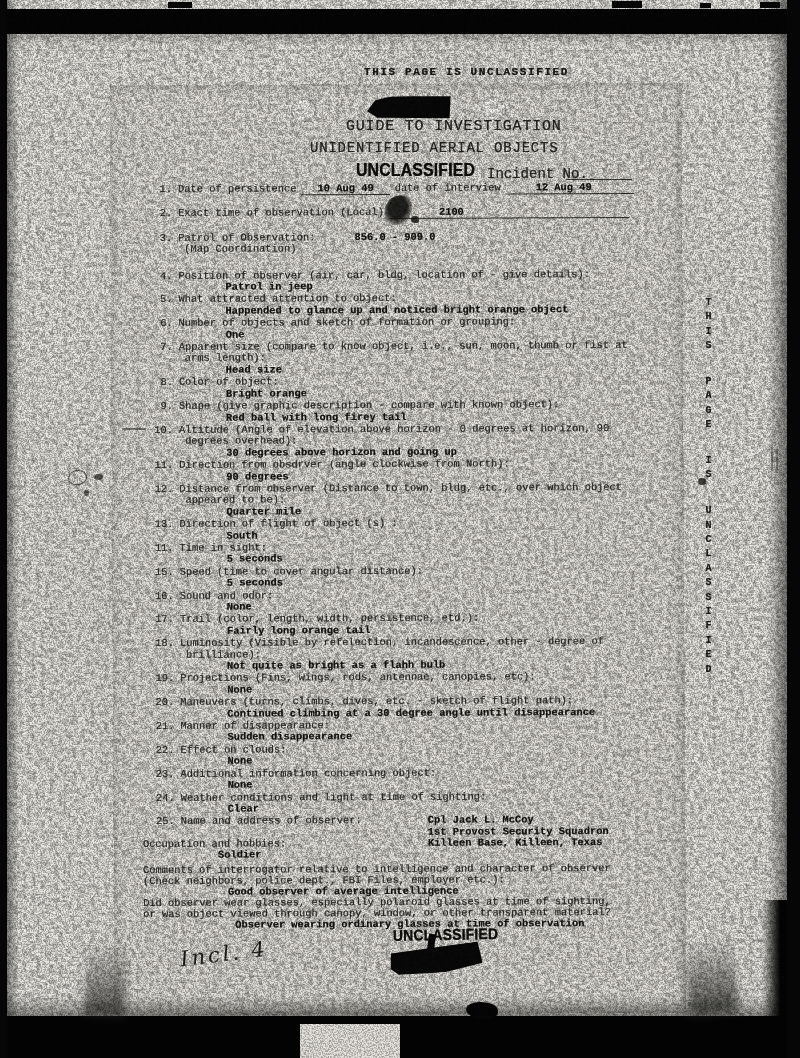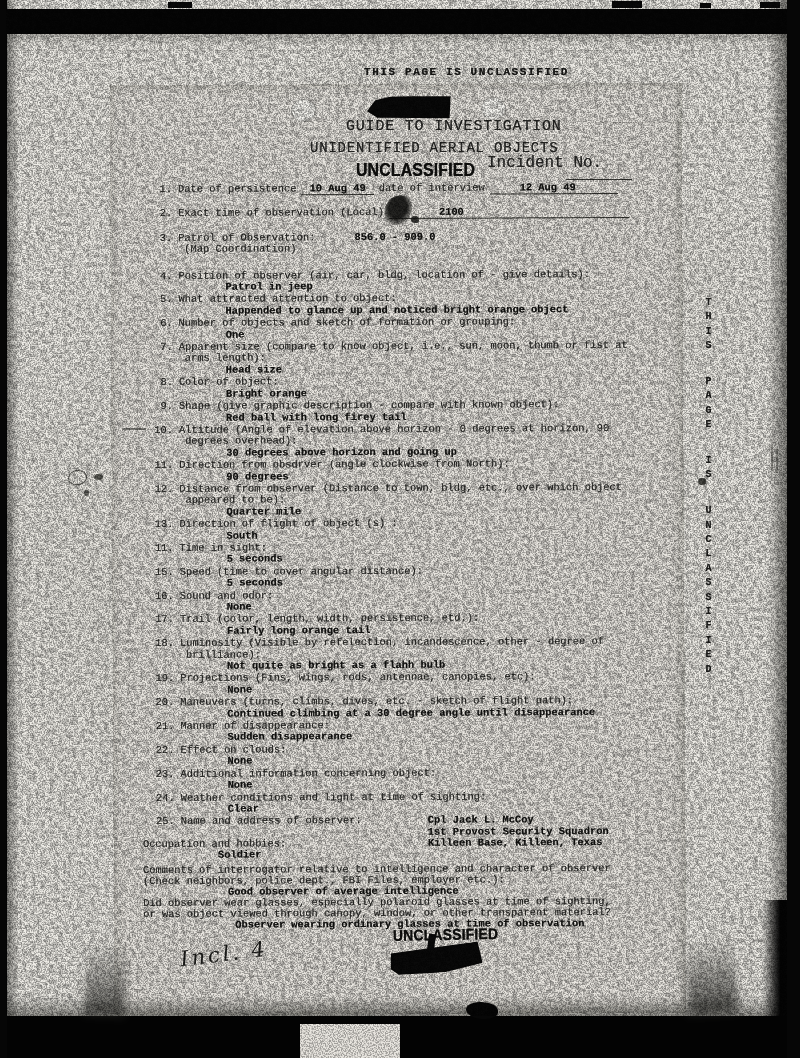--- a/index.html
+++ b/index.html
@@ -44,21 +44,21 @@
   .t1{position:absolute;left:346px;top:118px;font-size:15px;letter-spacing:.8px;color:#2b2b29;z-index:5;
     text-shadow:0 0 .5px rgba(40,40,40,.65);white-space:nowrap;}
   .t2{position:absolute;left:310px;top:140px;font-size:14px;letter-spacing:.8px;color:#2b2b29;z-index:5;
     text-shadow:0 0 .5px rgba(40,40,40,.65);white-space:nowrap;}
   .stamp{font-family:"Liberation Sans","DejaVu Sans",sans-serif;font-weight:700;color:#141412;z-index:6;
     position:absolute;white-space:nowrap;}
   .stamp1{left:356px;top:160px;font-size:18px;transform:scaleX(.88);transform-origin:left;
     letter-spacing:.2px;text-shadow:0 0 .7px #2a2a2a;}
   .stamp2{left:393px;top:927px;font-size:15.5px;transform:scaleX(.9) rotate(-1deg);transform-origin:left;
     letter-spacing:.2px;text-shadow:0 0 .7px #2a2a2a;}
-  .incident{position:absolute;left:487px;top:154px;font-size:16px;color:#2e2e2c;z-index:5;
+  .incident{position:absolute;left:487px;top:166px;font-size:14px;color:#2e2e2c;z-index:5;
     text-shadow:0 0 .5px rgba(40,40,40,.6);}
   .iline{position:absolute;left:566px;top:179px;width:66px;height:0;border-top:1.2px solid #3a3a36;z-index:5;}
 
   .redact1{position:absolute;left:367px;top:96px;width:84px;height:24px;background:#0a0a0a;
     clip-path:polygon(0% 60%,10% 15%,30% 0%,100% 4%,98% 96%,12% 88%);transform:rotate(-1deg);z-index:6;}
   .redact2{position:absolute;left:390px;top:946px;width:92px;height:27px;background:#0a0a0a;
     clip-path:polygon(2% 10%,97% 0,100% 80%,58% 100%,8% 92%,0 68%);transform:rotate(-6deg);z-index:6;}
   .redact2b{position:absolute;left:428px;top:934px;width:7px;height:16px;background:#0c0c0c;
     transform:rotate(8deg);z-index:6;}
   .punch{position:absolute;width:23px;height:21px;border:1.5px solid rgba(90,88,82,.4);border-radius:50%;
@@ -69,21 +69,21 @@
   .content{position:absolute;left:148px;top:184px;width:552px;font-size:10.4px;line-height:11.4px;
     color:#31312e;transform:rotate(-.25deg);transform-origin:top left;z-index:5;
     text-shadow:0 0 .5px rgba(40,40,40,.62);}
   .item{position:relative;padding-left:30px;margin-bottom:1px;}
   .num{position:absolute;left:0;top:0;width:24px;text-align:right;}
   .ans{margin-left:47px;font-weight:700;color:#161614;white-space:nowrap;}
   .ql{white-space:nowrap;}
   .ql2{margin-left:6px;white-space:nowrap;}
   .it1,.it2{margin-bottom:13px;white-space:nowrap;}
   .it3{margin-bottom:15px;}
-  .uval{font-weight:700;color:#131311;border-bottom:1.3px solid #343430;padding:0 8px;margin:0 5px;}
+  .uval{font-weight:700;color:#131311;border-bottom:1.3px solid #343430;padding:0 16px;margin:0 5px;}
   .v2{padding:0 42px 0 30px;}
   .v3{padding:0 165px 0 50px;}
   .val3{font-weight:700;color:#161614;margin-left:14px;padding-left:25px;}
   .i25row{position:relative;height:11.4px;padding-left:30px;white-space:nowrap;}
   .obs{position:absolute;left:277px;top:0;font-weight:700;color:#151513;white-space:nowrap;}
   .occ{margin-left:-38px;}
   .sold{margin-left:37px;font-weight:700;color:#151513;}
   .cmts{margin-left:-8px;line-height:11px;margin-top:3px;}
   .cmts div{white-space:nowrap;}
   .cans{margin-left:85px;font-weight:700;color:#151513;}

